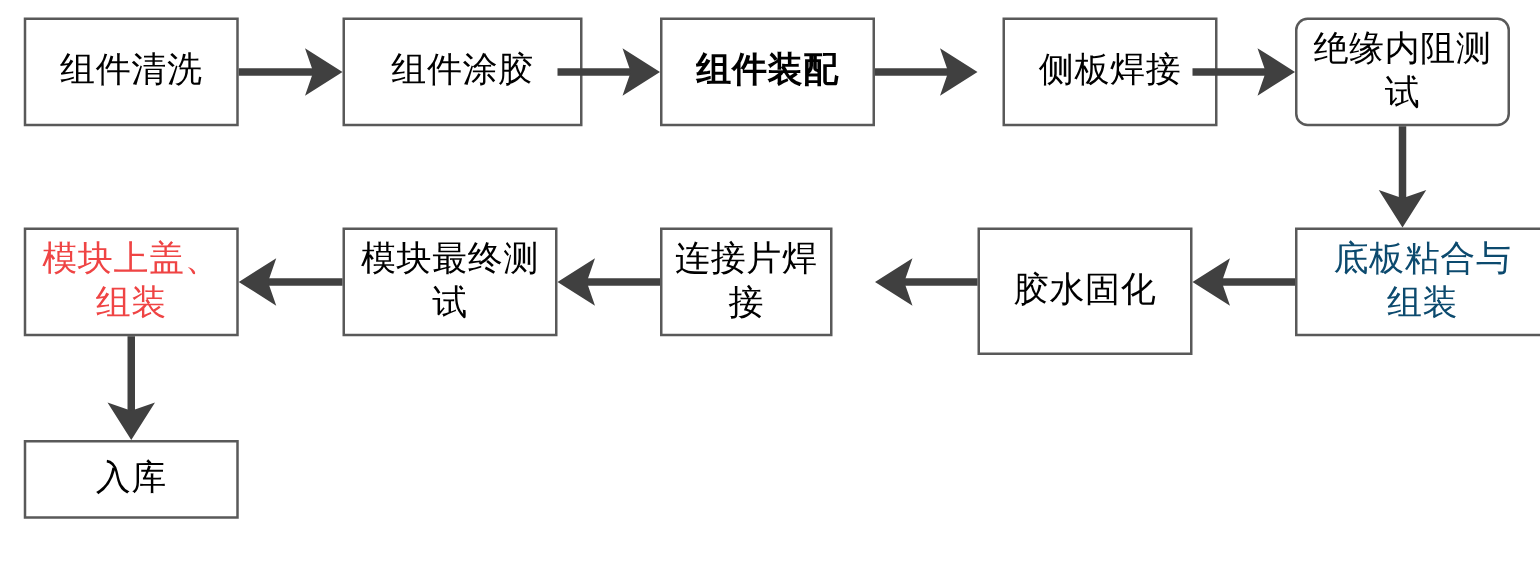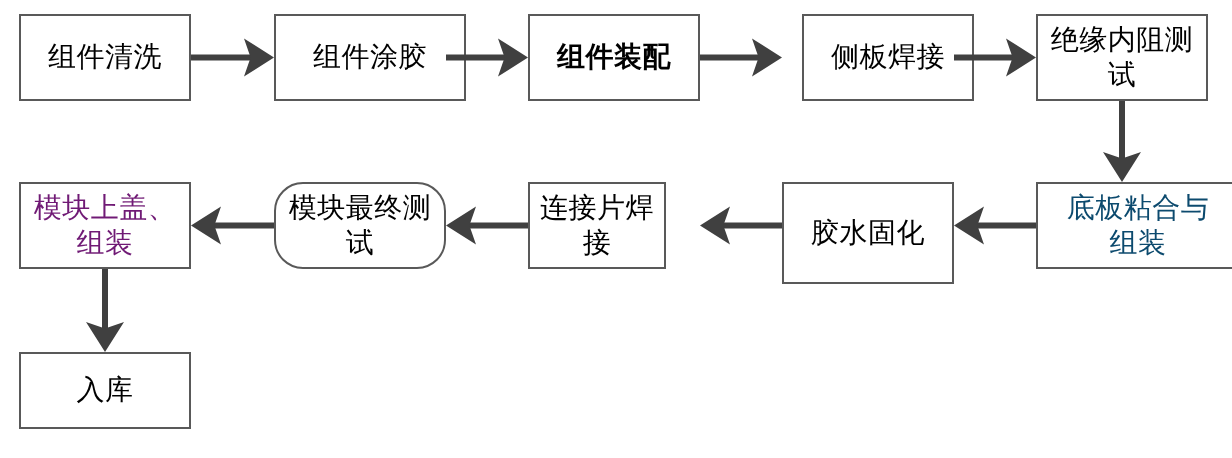--- a/index.html
+++ b/index.html
@@ -46,31 +46,31 @@
 </style>
 </head>
 <body>
 
 <div id="canvas">
   <div id="nodes-layer">
       <div class="node" style="left: 19px; top: 14px; width: 172px; height: 87px; border-color: rgb(89, 89, 89); background: rgb(255, 255, 255); color: rgb(0, 0, 0); text-align: center;">组件清洗</div>
       <div class="node" style="left: 274px; top: 14px; width: 192px; height: 87px; border-color: rgb(89, 89, 89); background: rgb(255, 255, 255); color: rgb(0, 0, 0);">组件涂胶</div>
       <div class="node" style="left: 528px; top: 14px; width: 172px; height: 87px; border-color: rgb(89, 89, 89); background: rgb(255, 255, 255); color: rgb(0, 0, 0); font-weight: bold;">组件装配</div>
       <div class="node" style="left: 782px; top: 14px; width: 172px; height: 87px; border-color: rgb(89, 89, 89); background: rgb(255, 255, 255); color: rgb(0, 0, 0); margin-left: 20px;">侧板焊接</div>
-      <div class="node" style="left: 1036px; top: 14px; width: 172px; height: 87px; border-color: rgb(89, 89, 89); background: rgb(255, 255, 255); color: rgb(0, 0, 0);">绝缘内阻测
+      <div class="node" style="left: 1036px; top: 14px; width: 172px; height: 87px; border-color: rgb(89, 89, 89); background: rgb(255, 255, 255); color: rgb(0, 0, 0); border-radius: 10px;">绝缘内阻测
 试</div>
       <div class="node" style="left: 1036px; top: 182px; width: 204px; height: 87px; border-color: rgb(89, 89, 89); background: rgb(255, 255, 255); color: #0c4a6e;">底板粘合与
 组装</div>
       <div class="node" style="left: 782px; top: 182px; width: 172px; height: 102px; border-color: rgb(89, 89, 89); background: rgb(255, 255, 255); color: rgb(0, 0, 0);">胶水固化</div>
       <div class="node" style="left: 528px; top: 182px; width: 138px; height: 87px; border-color: rgb(89, 89, 89); background: rgb(255, 255, 255); color: rgb(0, 0, 0);">连接片焊接</div>
-      <div class="node" style="left: 274px; top: 182px; width: 172px; height: 87px; border-color: rgb(89, 89, 89); background: rgb(255, 255, 255); color: rgb(0, 0, 0); border-radius: 29px;">模块最终测
+      <div class="node" style="left: 274px; top: 182px; width: 172px; height: 87px; border-color: rgb(89, 89, 89); background: rgb(255, 255, 255); color: rgb(0, 0, 0);">模块最终测
 试</div>
-      <div class="node" style="left: 19px; top: 182px; width: 172px; height: 87px; border-color: rgb(89, 89, 89); background: rgb(255, 255, 255); color: #701a75;">模块上盖、
+      <div class="node" style="left: 19px; top: 182px; width: 172px; height: 87px; border-color: rgb(89, 89, 89); background: rgb(255, 255, 255); color: #ef4444;">模块上盖、
 组装</div>
-      <div class="node" style="left: 19px; top: 352px; width: 172px; height: 77px; border-color: rgb(89, 89, 89); background: rgb(255, 255, 255); color: rgb(0, 0, 0);">入库</div>
+      <div class="node" style="left: 19px; top: 352px; width: 172px; height: 63px; border-color: rgb(89, 89, 89); background: rgb(255, 255, 255); color: rgb(0, 0, 0);">入库</div>
     </div>
   <div id="edges-layer">
       <div class="edge" style="left: 0px; top: 0px;">
         <svg width="1232" height="458" style="position: absolute; left: 0px; top: 0px;">
           <line x1="191" y1="57.5" x2="252.4" y2="57.5" stroke="#404040" stroke-width="6"></line>
           <polygon points="274,57.5 244,38.5 250.6,57.5 244,76.5" fill="#404040"></polygon>
         </svg>
       </div>
       <div class="edge" style="left: 0px; top: 0px;">
         <svg width="1232" height="458" style="position: absolute; left: 0px; top: 0px;">

